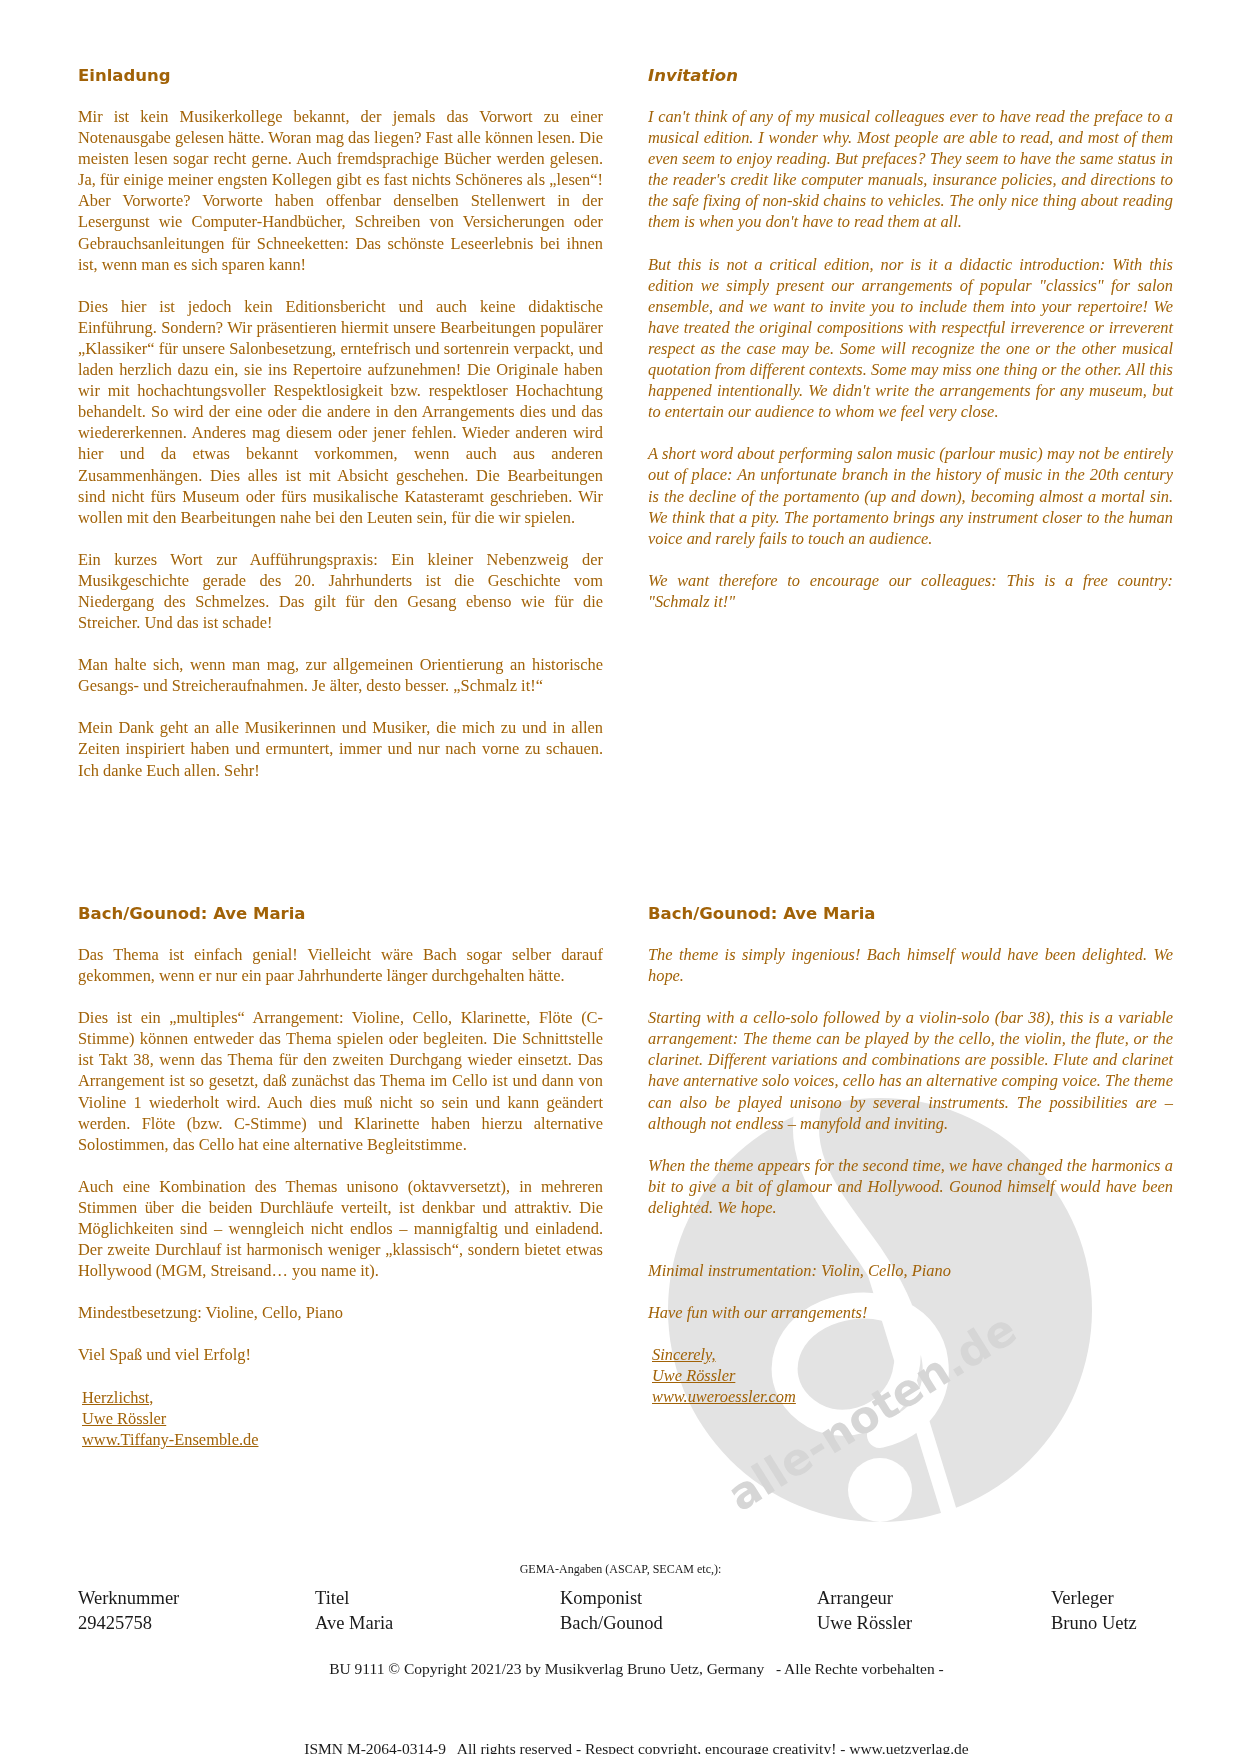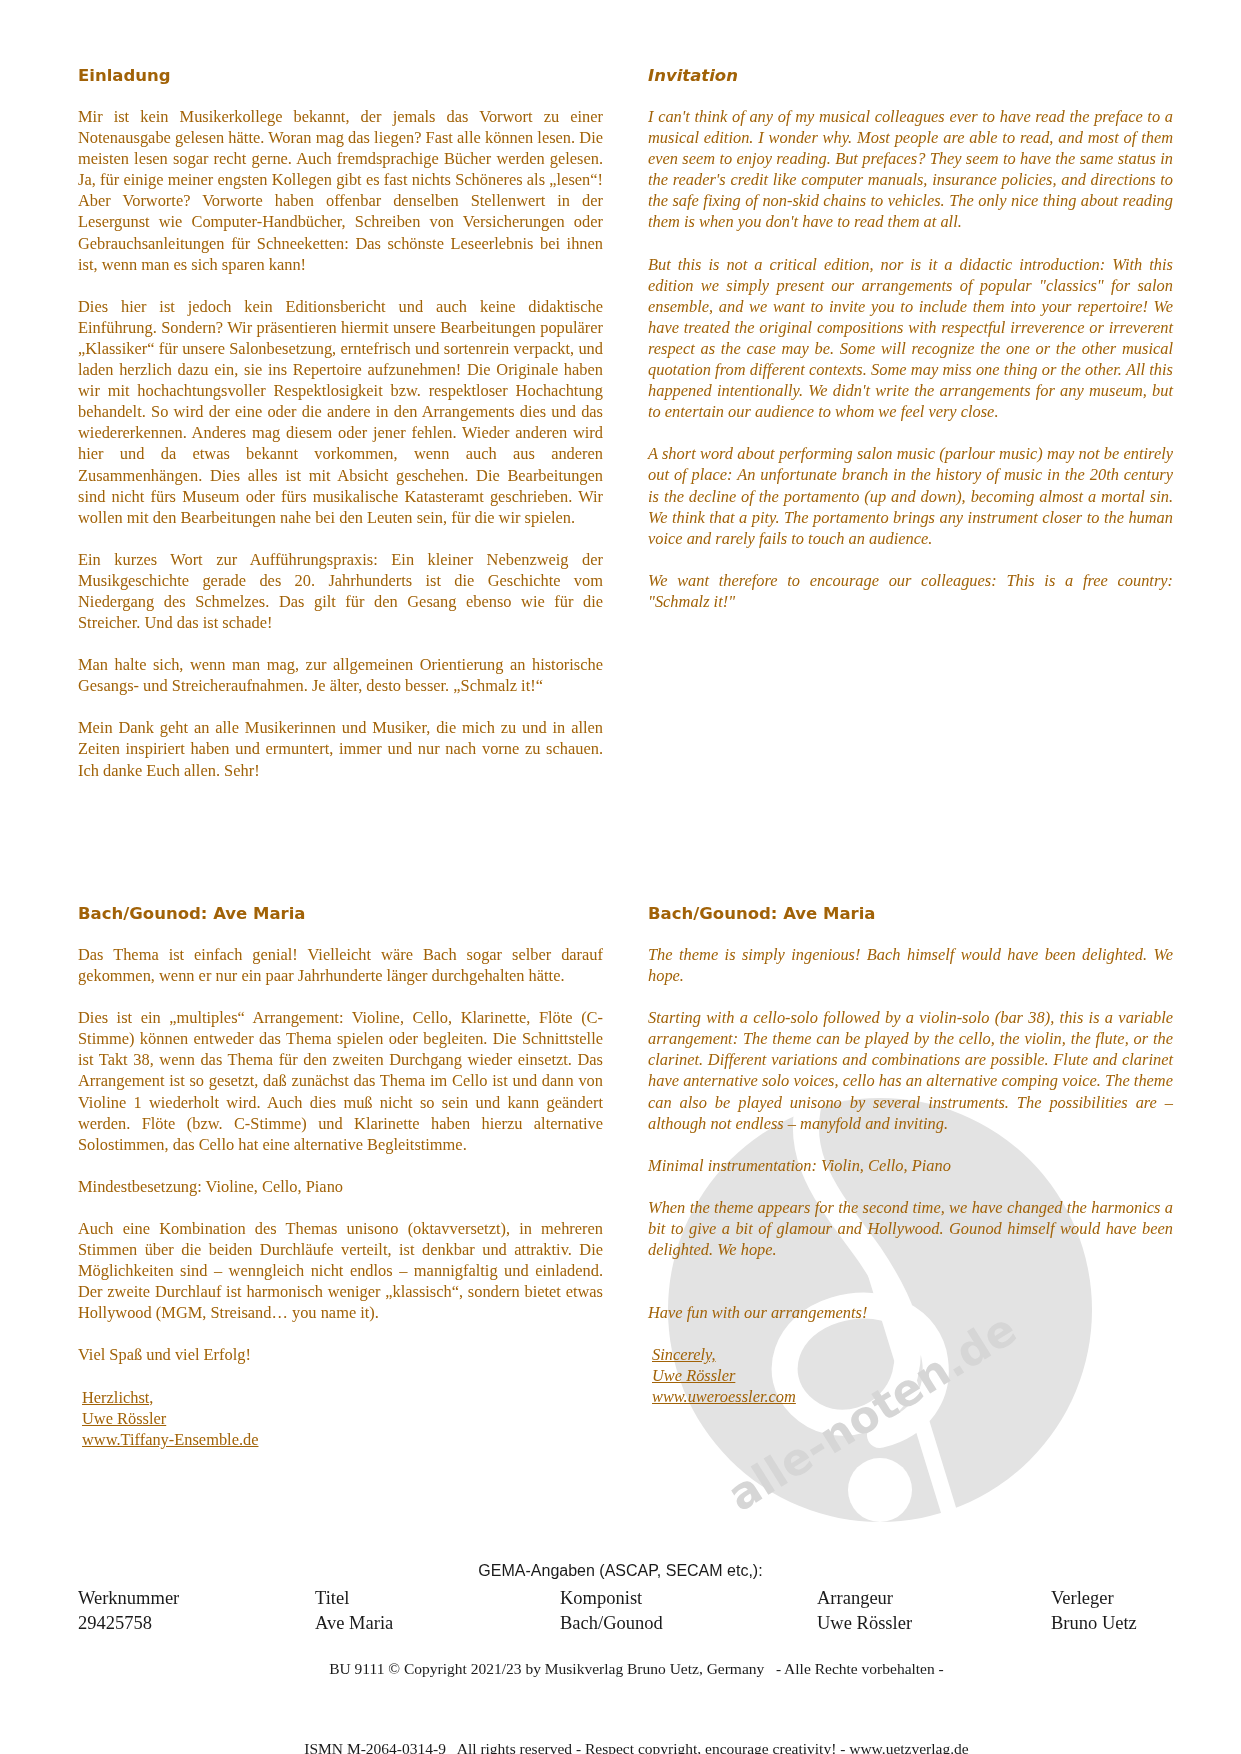--- a/index.html
+++ b/index.html
@@ -8,21 +8,21 @@
   .heading { position: absolute; font-family: "DejaVu Sans", sans-serif; font-weight: bold; font-size: 16.5px; color: #a16207; margin: 0; }
   .heading.italic { font-style: italic; }
   .body { position: absolute; font-family: "Liberation Serif", serif; font-size: 16.4px; line-height: 21.1px; text-align: justify; color: #a16207; width: 525px; }
   .body.italic { font-style: italic; }
   .body p { margin: 0 0 21px 0; }
   .body p.last { margin-bottom: 0; }
   .sig { margin: 4px; text-decoration: underline; }
   .sig div { margin: 0; }
   .watermark { position: absolute; left: 665px; top: 1095px; width: 430px; height: 430px; z-index: 0; }
   .content { position: absolute; left: 0; top: 0; width: 1241px; height: 1754px; z-index: 1; }
-  .gema-title { position: absolute; left: 0; width: 1241px; top: 1562px; text-align: center; font-family: Liberation Sans, sans-serif; font-size: 16px; }
+  .gema-title { position: absolute; left: 0; width: 1241px; top: 1562px; text-align: center; font-family: Liberation Serif, serif; font-size: 12px; }
   .gema-row { position: absolute; left: 78px; width: 1100px; font-family: "Liberation Serif", serif; font-size: 18.5px; }
   .gema-cell { position: absolute; top: 0; white-space: nowrap; }
   .footer-line { position: absolute; left: 0; width: 1241px; text-align: center; font-family: "Liberation Serif", serif; font-size: 15.5px; padding-left: 16px; }
 </style>
 </head>
 <body>
 
 <div class="page">
 
   <svg class="watermark" viewBox="0 0 430 430" xmlns="http://www.w3.org/2000/svg">
@@ -50,36 +50,36 @@
       <p>I can't think of any of my musical colleagues ever to have read the preface to a musical edition. I wonder why. Most people are able to read, and most of them even seem to enjoy reading. But prefaces? They seem to have the same status in the reader's credit like computer manuals, insurance policies, and directions to the safe fixing of non-skid chains to vehicles. The only nice thing about reading them is when you don't have to read them at all.</p>
       <p>But this is not a critical edition, nor is it a didactic introduction: With this edition we simply present our arrangements of popular "classics" for salon ensemble, and we want to invite you to include them into your repertoire! We have treated the original compositions with respectful irreverence or irreverent respect as the case may be. Some will recognize the one or the other musical quotation from different contexts. Some may miss one thing or the other. All this happened intentionally. We didn't write the arrangements for any museum, but to entertain our audience to whom we feel very close.</p>
       <p>A short word about performing salon music (parlour music) may not be entirely out of place: An unfortunate branch in the history of music in the 20th century is the decline of the portamento (up and down), becoming almost a mortal sin. We think that a pity. The portamento brings any instrument closer to the human voice and rarely fails to touch an audience.</p>
       <p>We want therefore to encourage our colleagues: This is a free country: "Schmalz it!"</p>
     </div>
 
     <h2 class="heading" style="left:78px; top:904px;">Bach/Gounod: Ave Maria</h2>
     <div class="body" style="left:78px; top:944px;">
       <p>Das Thema ist einfach genial! Vielleicht wäre Bach sogar selber darauf gekommen, wenn er nur ein paar Jahrhunderte länger durchgehalten hätte.</p>
       <p>Dies ist ein „multiples“ Arrangement: Violine, Cello, Klarinette, Flöte (C-Stimme) können entweder das Thema spielen oder begleiten. Die Schnittstelle ist Takt 38, wenn das Thema für den zweiten Durchgang wieder einsetzt. Das Arrangement ist so gesetzt, daß zunächst das Thema im Cello ist und dann von Violine 1 wiederholt wird. Auch dies muß nicht so sein und kann geändert werden. Flöte (bzw. C-Stimme) und Klarinette haben hierzu alternative Solostimmen, das Cello hat eine alternative Begleitstimme.</p>
+      <p>Auch eine Kombination des Themas unisono (oktavversetzt), in mehreren Stimmen über die beiden Durchläufe verteilt, ist denkbar und attraktiv. Die Möglichkeiten sind – wenngleich nicht endlos – mannigfaltig und einladend. Der zweite Durchlauf ist harmonisch weniger „klassisch“, sondern bietet etwas Hollywood (MGM, Streisand… you name it).</p>
       <p>Mindestbesetzung: Violine, Cello, Piano</p>
-      <p>Auch eine Kombination des Themas unisono (oktavversetzt), in mehreren Stimmen über die beiden Durchläufe verteilt, ist denkbar und attraktiv. Die Möglichkeiten sind – wenngleich nicht endlos – mannigfaltig und einladend. Der zweite Durchlauf ist harmonisch weniger „klassisch“, sondern bietet etwas Hollywood (MGM, Streisand… you name it).</p>
       <p>Viel Spaß und viel Erfolg!</p>
       <div class="sig">
         <div>Herzlichst,</div>
         <div>Uwe Rössler</div>
         <div>www.Tiffany-Ensemble.de</div>
       </div>
     </div>
 
     <h2 class="heading" style="left:648px; top:904px;">Bach/Gounod: Ave Maria</h2>
     <div class="body italic" style="left:648px; top:944px;">
       <p>The theme is simply ingenious! Bach himself would have been delighted. We hope.</p>
       <p>Starting with a cello-solo followed by a violin-solo (bar 38), this is a variable arrangement: The theme can be played by the cello, the violin, the flute, or the clarinet. Different variations and combinations are possible. Flute and clarinet have anternative solo voices, cello has an alternative comping voice. The theme can also be played unisono by several instruments. The possibilities are – although not endless – manyfold and inviting.</p>
+      <p style="margin-bottom:42px;">When the theme appears for the second time, we have changed the harmonics a bit to give a bit of glamour and Hollywood. Gounod himself would have been delighted. We hope.</p>
       <p>Minimal instrumentation: Violin, Cello, Piano</p>
-      <p style="margin-bottom:42px;">When the theme appears for the second time, we have changed the harmonics a bit to give a bit of glamour and Hollywood. Gounod himself would have been delighted. We hope.</p>
       <p>Have fun with our arrangements!</p>
       <div class="sig">
         <div>Sincerely,</div>
         <div>Uwe Rössler</div>
         <div>www.uweroessler.com</div>
       </div>
     </div>
 
     <div class="gema-title">GEMA-Angaben (ASCAP, SECAM etc,):</div>
     <div class="gema-row" style="top:1588px;">

